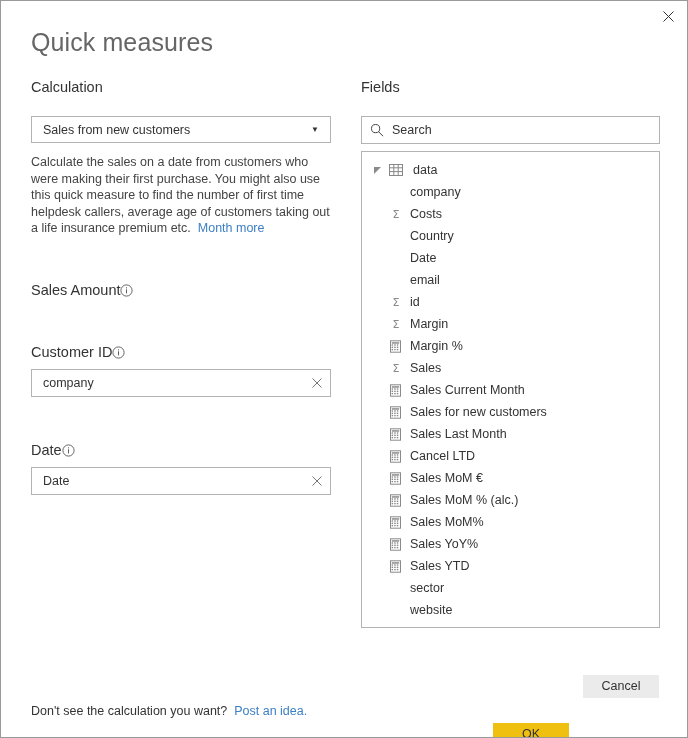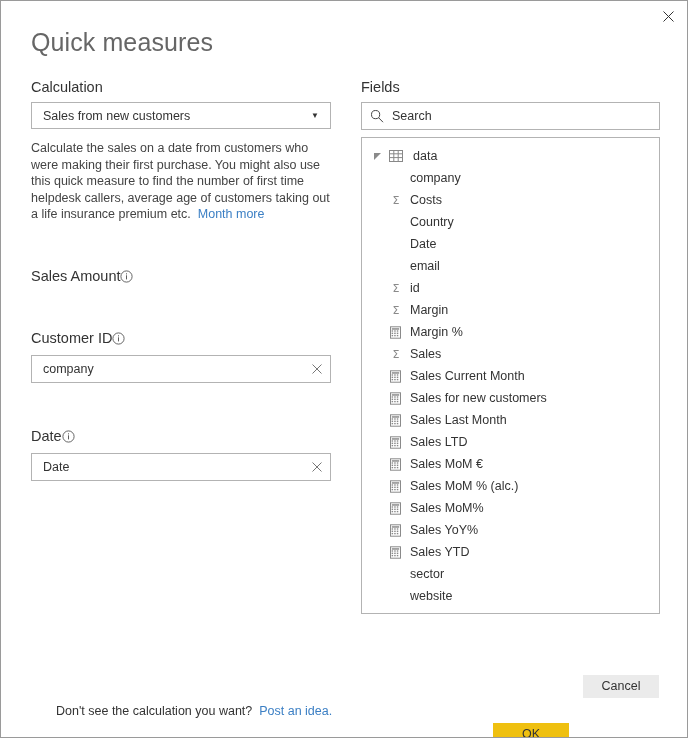--- a/index.html
+++ b/index.html
@@ -65,21 +65,21 @@
     position: absolute;
     left: 360px;
     top: 78px;
     width: 299px;
   }
 
   .section-label {
     font-size: 14.5px;
     color: #333333;
     font-weight: 400;
-    margin: 0 0 6px 0;
+    margin: 0 0 20px 0;
     line-height: 17px;
   }
 
   
   .dropdown {
     position: relative;
     box-sizing: border-box;
     width: 300px;
     height: 27px;
     border: 1px solid #b3b3b3;
@@ -253,21 +253,20 @@
     height: 53px;
     display: flex;
     align-items: center;
   }
   .footer-note {
     position: absolute;
     left: 30px;
     font-size: 12.5px;
     color: #333333;
     white-space: nowrap;
-    margin-left: 25px;
   }
   .footer-buttons {
     position: absolute;
     right: 28px;
     display: flex;
     gap: 14px;
   }
   .btn {
     box-sizing: border-box;
     width: 76px;
@@ -537,21 +536,21 @@
                 <rect x="5.2" y="4.3" width="1.5" height="1.4" fill="#8a8a8a"></rect>
                 <rect x="7.800000000000001" y="4.3" width="1.5" height="1.4" fill="#8a8a8a"></rect>
                 <rect x="2.6" y="6.6" width="1.5" height="1.4" fill="#8a8a8a"></rect>
                 <rect x="5.2" y="6.6" width="1.5" height="1.4" fill="#8a8a8a"></rect>
                 <rect x="7.800000000000001" y="6.6" width="1.5" height="1.4" fill="#8a8a8a"></rect>
                 <rect x="2.6" y="8.899999999999999" width="1.5" height="1.4" fill="#8a8a8a"></rect>
                 <rect x="5.2" y="8.899999999999999" width="1.5" height="1.4" fill="#8a8a8a"></rect>
                 <rect x="7.800000000000001" y="8.899999999999999" width="1.5" height="1.4" fill="#8a8a8a"></rect>
               </svg>
             </span>
-            <span class="tree-label">Sales LTD</span>
+            <span class="tree-label">Cancel LTD</span>
           </div>
           <div class="tree-row child">
             <span class="tree-icon">
               <svg width="13" height="13" viewBox="0 0 13 13">
                 <rect x="1.5" y="0.8" width="10" height="11.4" fill="none" stroke="#8a8a8a" stroke-width="1"></rect>
                 <rect x="2.8" y="2.2" width="7.4" height="1.5" fill="#8a8a8a"></rect>
                 <rect x="2.6" y="4.3" width="1.5" height="1.4" fill="#8a8a8a"></rect>
                 <rect x="5.2" y="4.3" width="1.5" height="1.4" fill="#8a8a8a"></rect>
                 <rect x="7.800000000000001" y="4.3" width="1.5" height="1.4" fill="#8a8a8a"></rect>
                 <rect x="2.6" y="6.6" width="1.5" height="1.4" fill="#8a8a8a"></rect>

